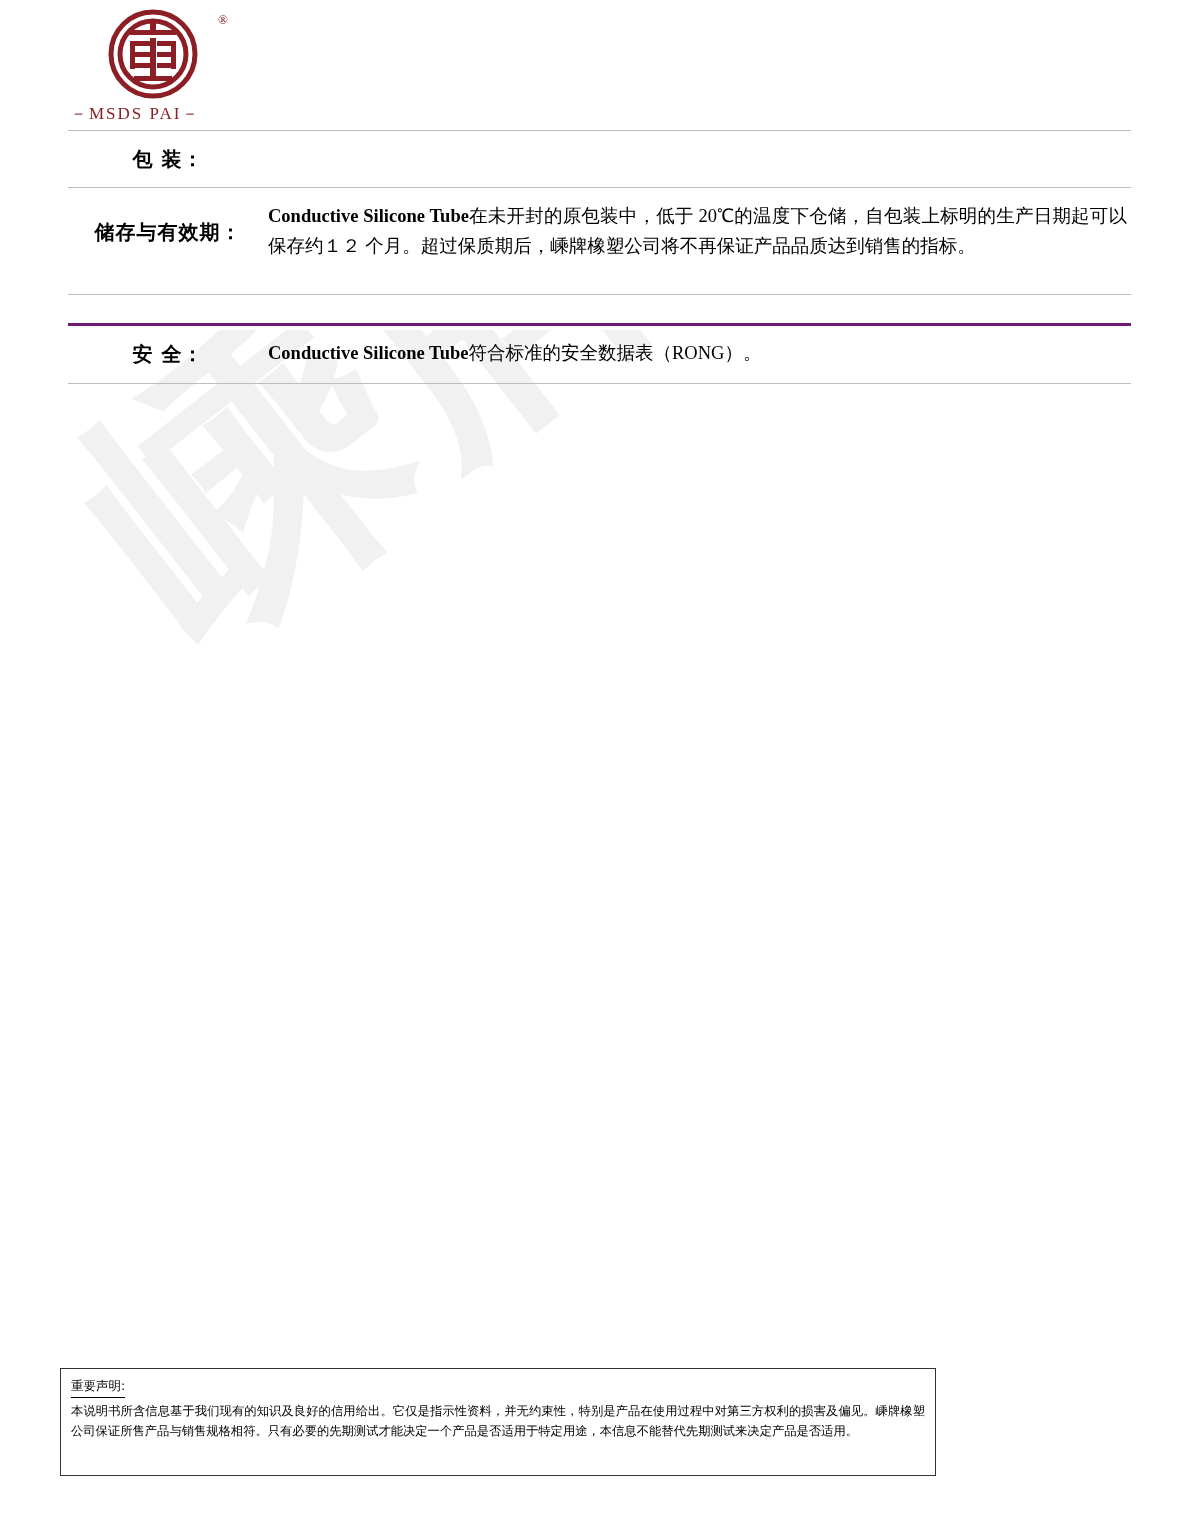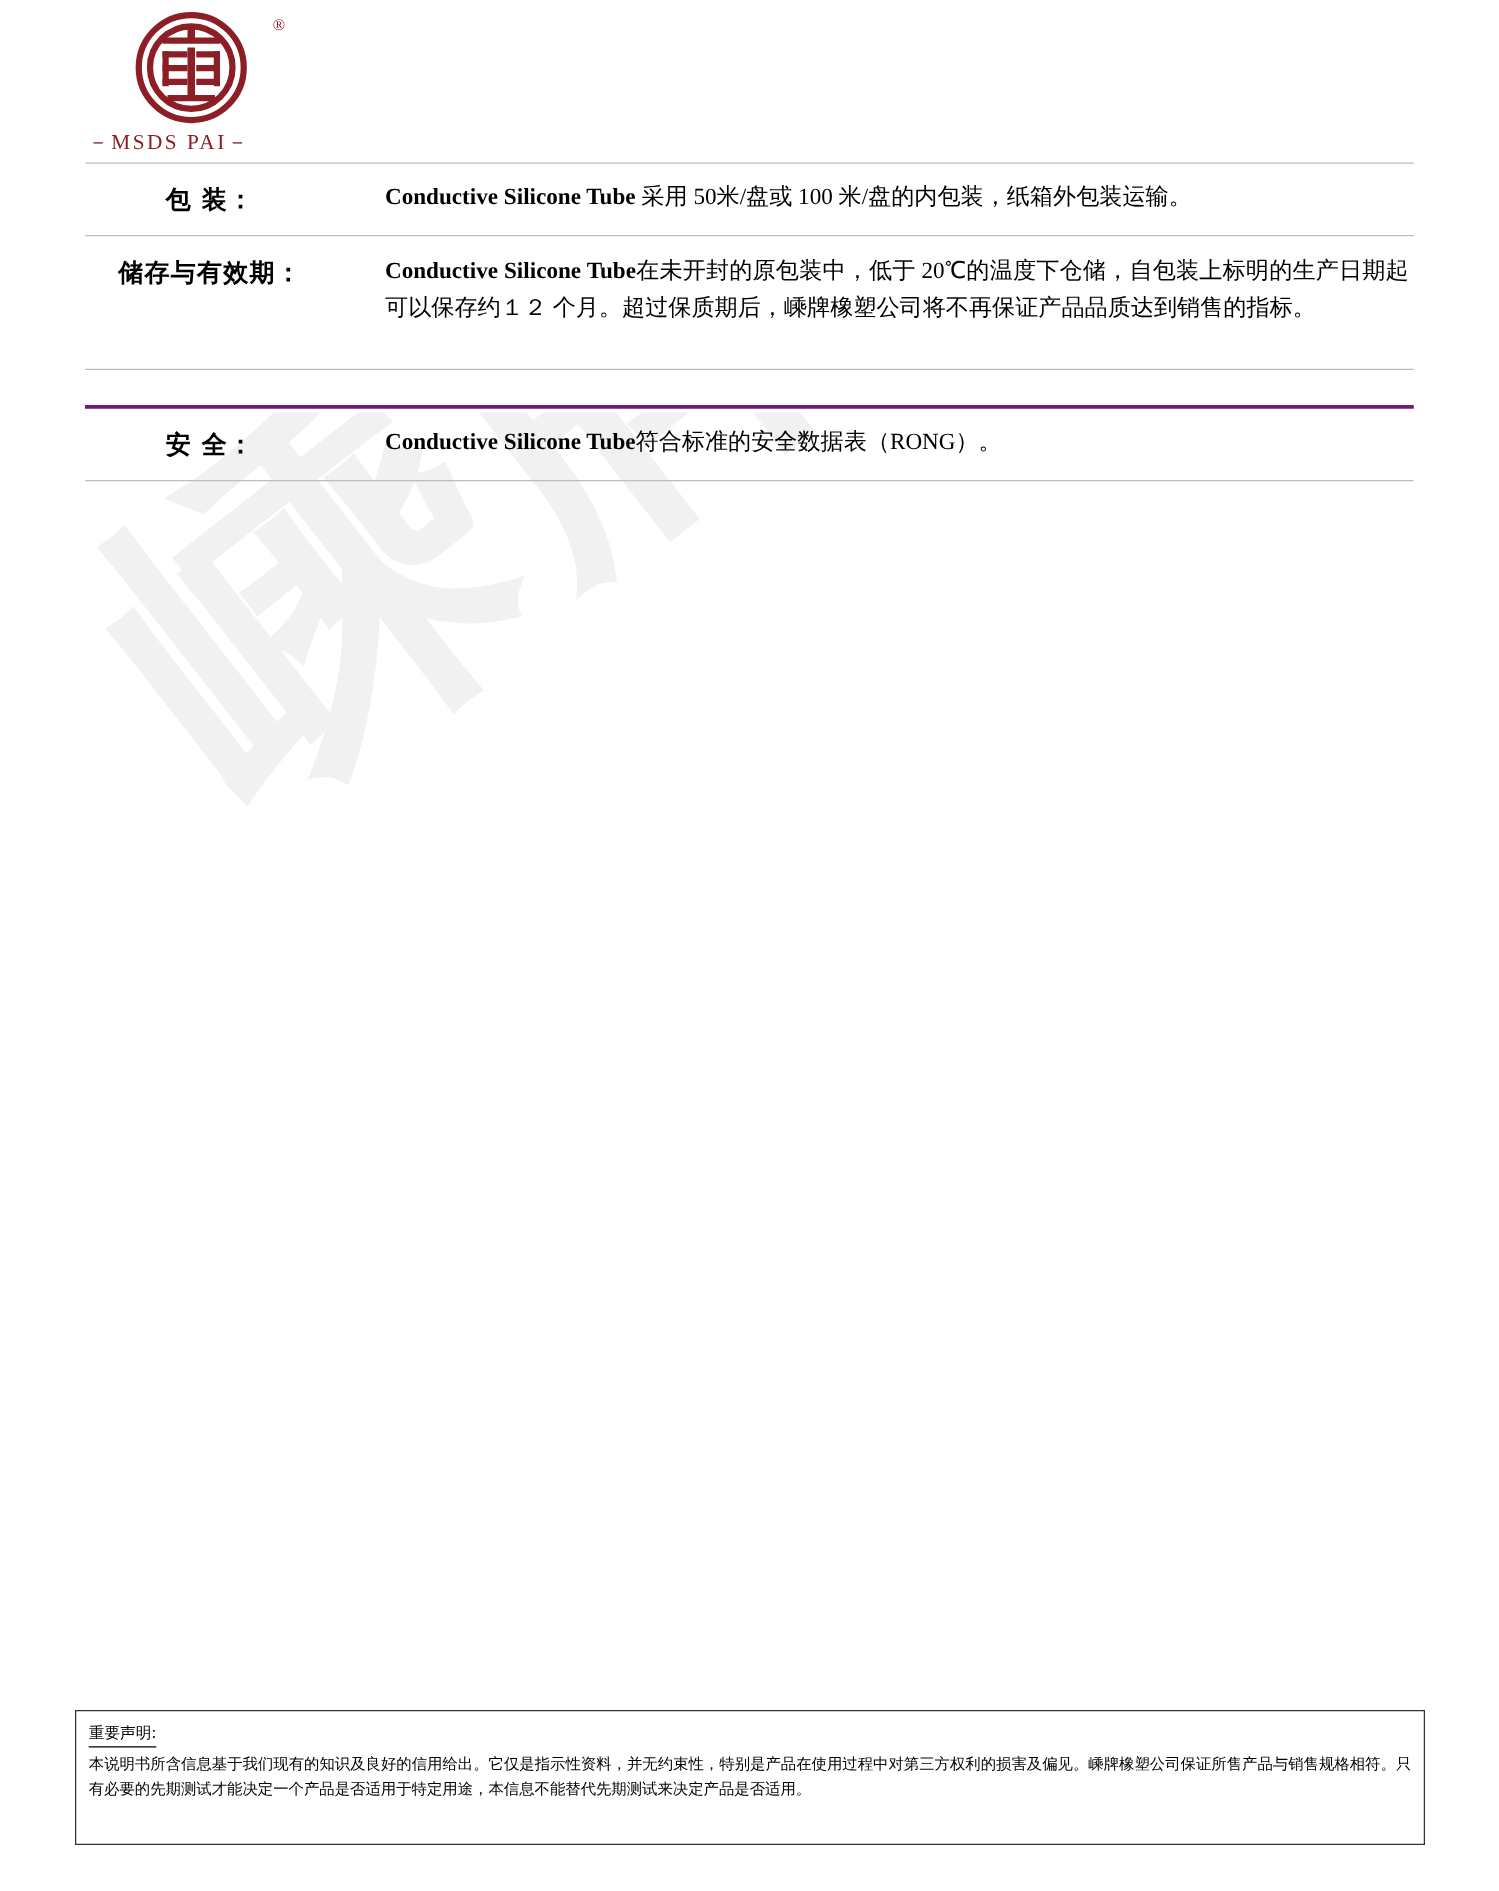--- a/index.html
+++ b/index.html
@@ -93,24 +93,23 @@
   }
 
   
   .specs {
     position: relative;
     z-index: 2;
     margin: 0 68px;
   }
   .spec-row {
     display: flex;
-    align-items: flex-start;
+    align-items: center;
     padding: 13px 0 14px 0;
     border-bottom: 1px solid #bdbdbd;
-    gap: 40px;
   }
   .spec-row.tall { padding: 14px 0 32px 0; }
   .spec-row.gap-above { margin-top: 28px; border-top: 3px solid #701a75; }
 
   .spec-label {
     flex: 0 0 200px;
     font-family: "DejaVu Sans", sans-serif;
     font-weight: 700;
     font-size: 20px;
     color: #000;
@@ -130,21 +129,21 @@
   .spec-value b {
     font-family: "Liberation Serif", serif;
     font-weight: 700;
   }
 
   
   .disclaimer {
     position: absolute;
     left: 60px;
     top: 1368px;
-    width: 1080px;
+    width: 876px;
     height: 108px;
     border: 1px solid #333;
     box-sizing: border-box;
     z-index: 2;
     background: transparent;
   }
   .disclaimer-title {
     position: absolute;
     left: 10px;
     top: 9px;
@@ -203,21 +202,20 @@
       <div class="logo-text">－MSDS  PAI－</div>
     </div>
   </div>
 
   <div class="rule-top"></div>
 
   <div class="specs">
 
     <div class="spec-row">
       <div class="spec-label">包 装：</div>
-      <div class="spec-value"><b>Conductive Silicone Tube</b><span> 采用 50米/盘或 100 米/盘的内包装，纸箱外包装运输。</span></div>
     </div>
 
     <div class="spec-row tall">
       <div class="spec-label">储存与有效期：</div>
       <div class="spec-value"><b>Conductive Silicone Tube</b><span>在未开封的原包装中，低于 20℃的温度下仓储，自包装上标明的生产日期起可以保存约１２ 个月。超过保质期后，嵊牌橡塑公司将不再保证产品品质达到销售的指标。</span></div>
     </div>
 
     <div class="spec-row gap-above">
       <div class="spec-label">安 全：</div>
       <div class="spec-value"><b>Conductive Silicone Tube</b><span>符合标准的安全数据表（RONG）。</span></div>

